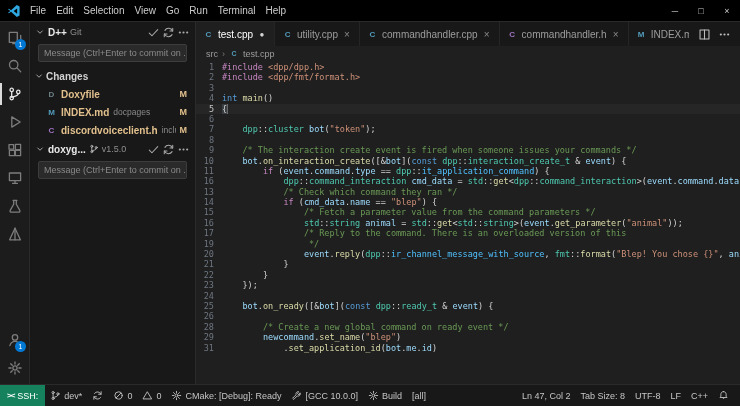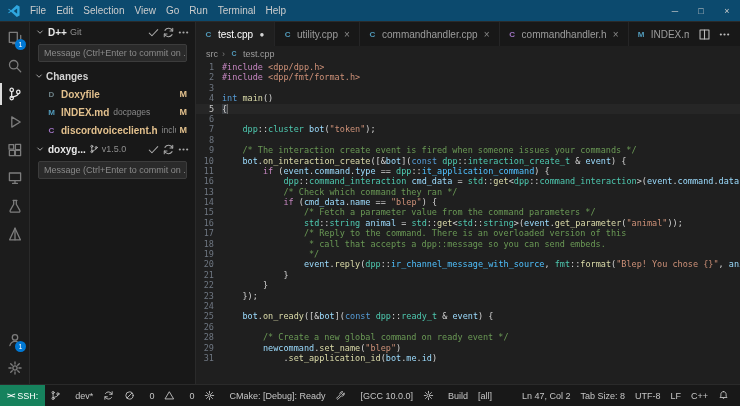--- a/index.html
+++ b/index.html
@@ -5,21 +5,21 @@
   * { box-sizing: border-box; }
   html,body { margin:0; padding:0; }
   body {
     width:740px; height:406px; overflow:hidden;
     background:#1f1f1f; color:#ccc;
     font-family:"Liberation Sans", sans-serif;
   }
   #app { width:740px; height:406px; display:flex; flex-direction:column; }
 
   
-  #titlebar { flex:0 0 22px; height:22px; background:#0c4a6e; border-bottom:1px solid #2a2a2a;
+  #titlebar { flex:0 0 22px; height:22px; background:#000000; border-bottom:1px solid #2a2a2a;
     display:flex; align-items:center; position:relative; }
   #logo { width:14px; height:14px; margin:0 4px 0 7px; display:inline-flex; }
   #logo svg { width:14px; height:14px; }
   .menu-item { font-size:10px; color:#cccccc; padding:0 5px; line-height:22px; cursor:default; }
   #window-title { position:absolute; left:0; right:0; text-align:center; font-size:10px; color:#aeaeae; pointer-events:none; }
   #window-controls { margin-left:auto; display:flex; z-index:1; }
   .win-btn { width:26px; text-align:center; font-size:9px; color:#cccccc; line-height:22px; }
 
   
   #main { flex:1; display:flex; min-height:0; }
@@ -101,21 +101,21 @@
   .tok-pun  { color:#d4d4d4; }
   .tok-brk  { color:#d4d4d4; background:#3a3d41; box-shadow:0 0 0 1px #6a6a6a; }
 
   
   #statusbar { flex:0 0 22px; height:22px; background:#181818; border-top:1px solid #2a2a2a;
     display:flex; align-items:stretch; font-size:9px; color:#c5c5c5; overflow:hidden; }
   #remote { background:#16825d; color:#ffffff; display:flex; align-items:center; gap:3px; padding:0 7px; }
   .remote-glyph { font-weight:bold; font-size:8px; letter-spacing:-1px; }
   #sb-left-items, #sb-right-items { display:flex; align-items:center; }
   #sb-right-items { margin-left:auto; padding-right:6px; }
-  .sb-item { display:flex; align-items:center; gap:14px; padding:0 5px; height:22px; }
+  .sb-item { display:flex; align-items:center; gap:3px; padding:0 5px; height:22px; }
   .sb-label { white-space:nowrap; }
 </style>
 </head>
 <body>
 
 <div id="app">
 
   <div id="titlebar">
     <span id="logo">
       <svg viewBox="0 0 16 16">
@@ -433,24 +433,20 @@
           </div>
           <div class="line">
             <span class="gutter">16</span>
             <span class="lc"><span class="tok-pun">                </span><span class="tok-type">std</span><span class="tok-pun">::</span><span class="tok-type">string</span><span class="tok-pun"> </span><span class="tok-var">animal</span><span class="tok-pun"> = </span><span class="tok-type">std</span><span class="tok-pun">::</span><span class="tok-fn">get</span><span class="tok-pun">&lt;</span><span class="tok-type">std</span><span class="tok-pun">::</span><span class="tok-type">string</span><span class="tok-pun">&gt;(</span><span class="tok-var">event</span><span class="tok-pun">.</span><span class="tok-fn">get_parameter</span><span class="tok-pun">(</span><span class="tok-str">"animal"</span><span class="tok-pun">));</span></span>
           </div>
           <div class="line">
             <span class="gutter">17</span>
             <span class="lc"><span class="tok-cm">                /* Reply to the command. There is an overloaded version of this</span></span>
           </div>
           <div class="line">
-            <span class="gutter">18</span>
-            <span class="lc"><span class="tok-cm">                 * call that accepts a dpp::message so you can send embeds.</span></span>
-          </div>
-          <div class="line">
             <span class="gutter">19</span>
             <span class="lc"><span class="tok-cm">                 */</span></span>
           </div>
           <div class="line">
             <span class="gutter">20</span>
             <span class="lc"><span class="tok-pun">                </span><span class="tok-var">event</span><span class="tok-pun">.</span><span class="tok-fn">reply</span><span class="tok-pun">(</span><span class="tok-type">dpp</span><span class="tok-pun">::</span><span class="tok-enm">ir_channel_message_with_source</span><span class="tok-pun">, </span><span class="tok-type">fmt</span><span class="tok-pun">::</span><span class="tok-fn">format</span><span class="tok-pun">(</span><span class="tok-str">"Blep! You chose {}"</span><span class="tok-pun">, </span><span class="tok-var">animal</span></span>
           </div>
           <div class="line">
             <span class="gutter">21</span>
             <span class="lc"><span class="tok-pun">            }</span></span>

